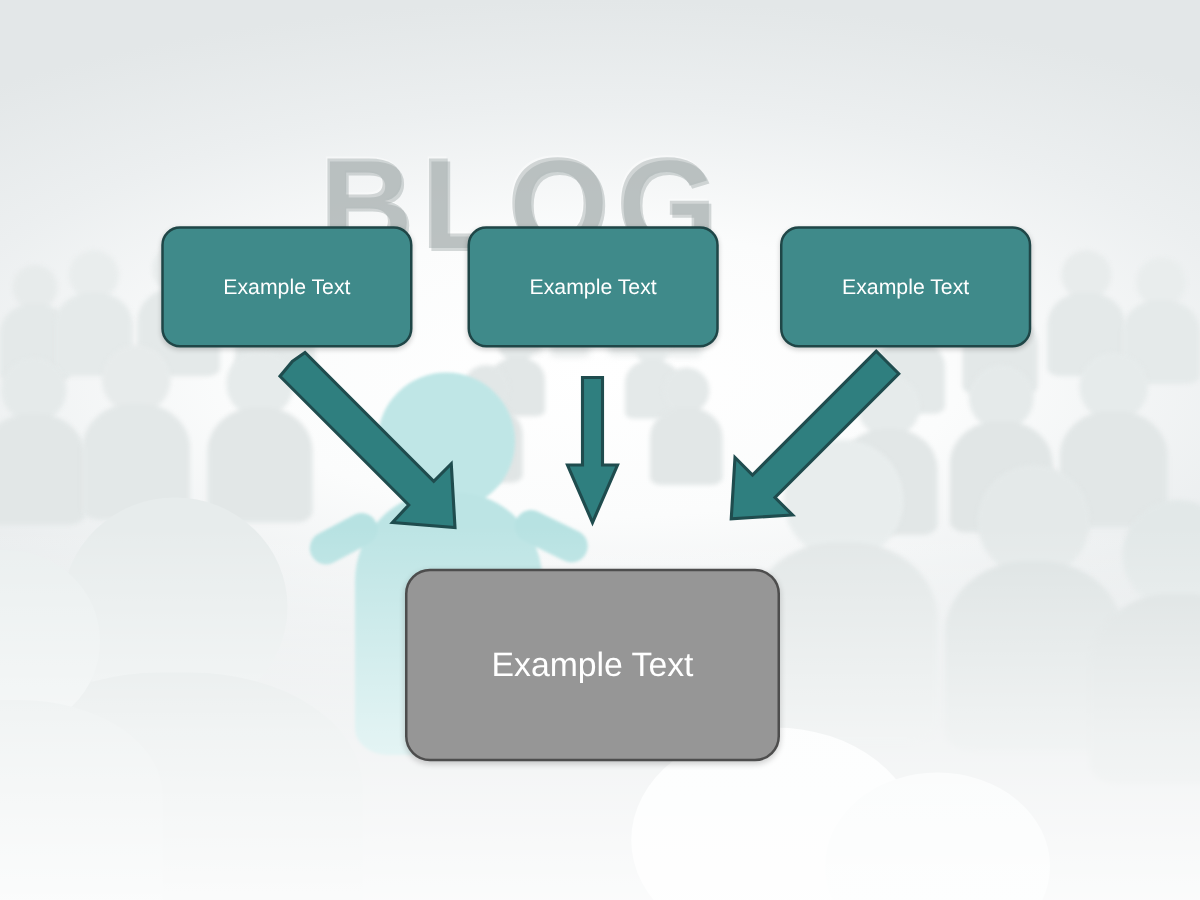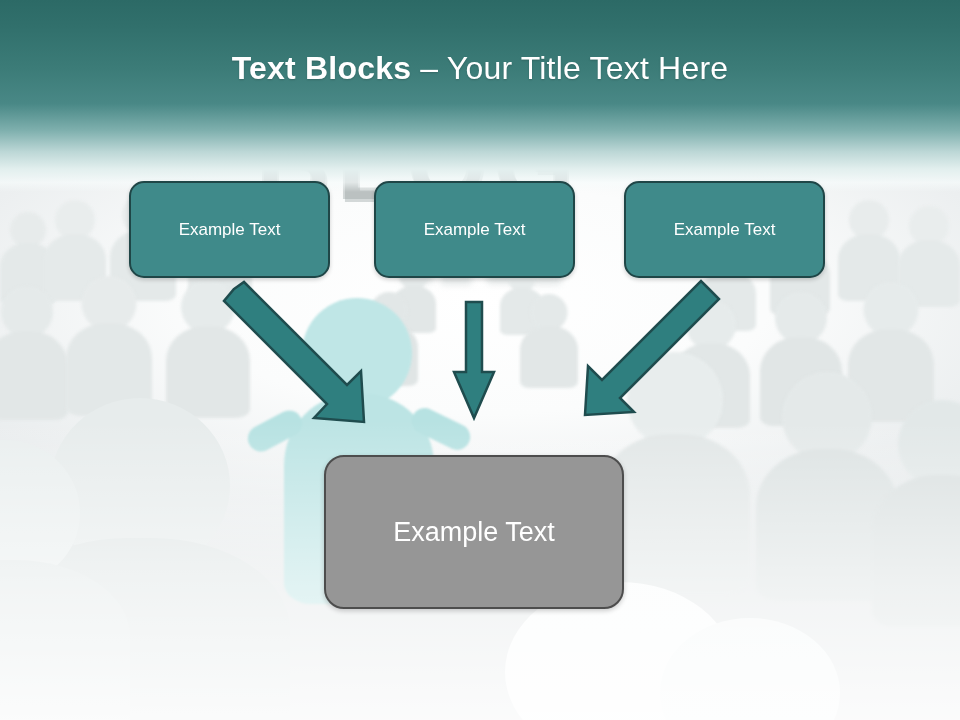--- a/index.html
+++ b/index.html
@@ -256,25 +256,20 @@
 
     </div>
     <div class="fig" style="left:600px; top:618px; width:300px; height:260px;">
       <div class="head" style="top:0; width:180px; height:150px; background:#f4f8f8;"></div>
 
     </div>
 
     <div id="ghost-word">BLOG</div>
   </div>
 
-  <div id="header">
-    <div id="title">
-      <span class="b">Text Blocks</span><span class="n"> – </span><span class="n">Your Title Text Here</span>
-    </div>
-  </div>
 
   <svg class="arrow-svg" style="left:220px; top:282px;" width="155" height="150" viewBox="0 0 155 150">
     <polygon class="arrow-shape" points="14,7 24,0 127,103 141,89 144,140 94,136 107,122 4,19"></polygon>
   </svg>
 
   <svg class="arrow-svg" style="left:452px; top:300px;" width="44" height="122" viewBox="0 0 44 122">
     <polygon class="arrow-shape" points="14,2 30,2 30,72 42,72 22,118 2,72 14,72"></polygon>
   </svg>
 
   <svg class="arrow-svg" style="left:585px; top:282px;" width="140" height="140" viewBox="0 0 140 140">

